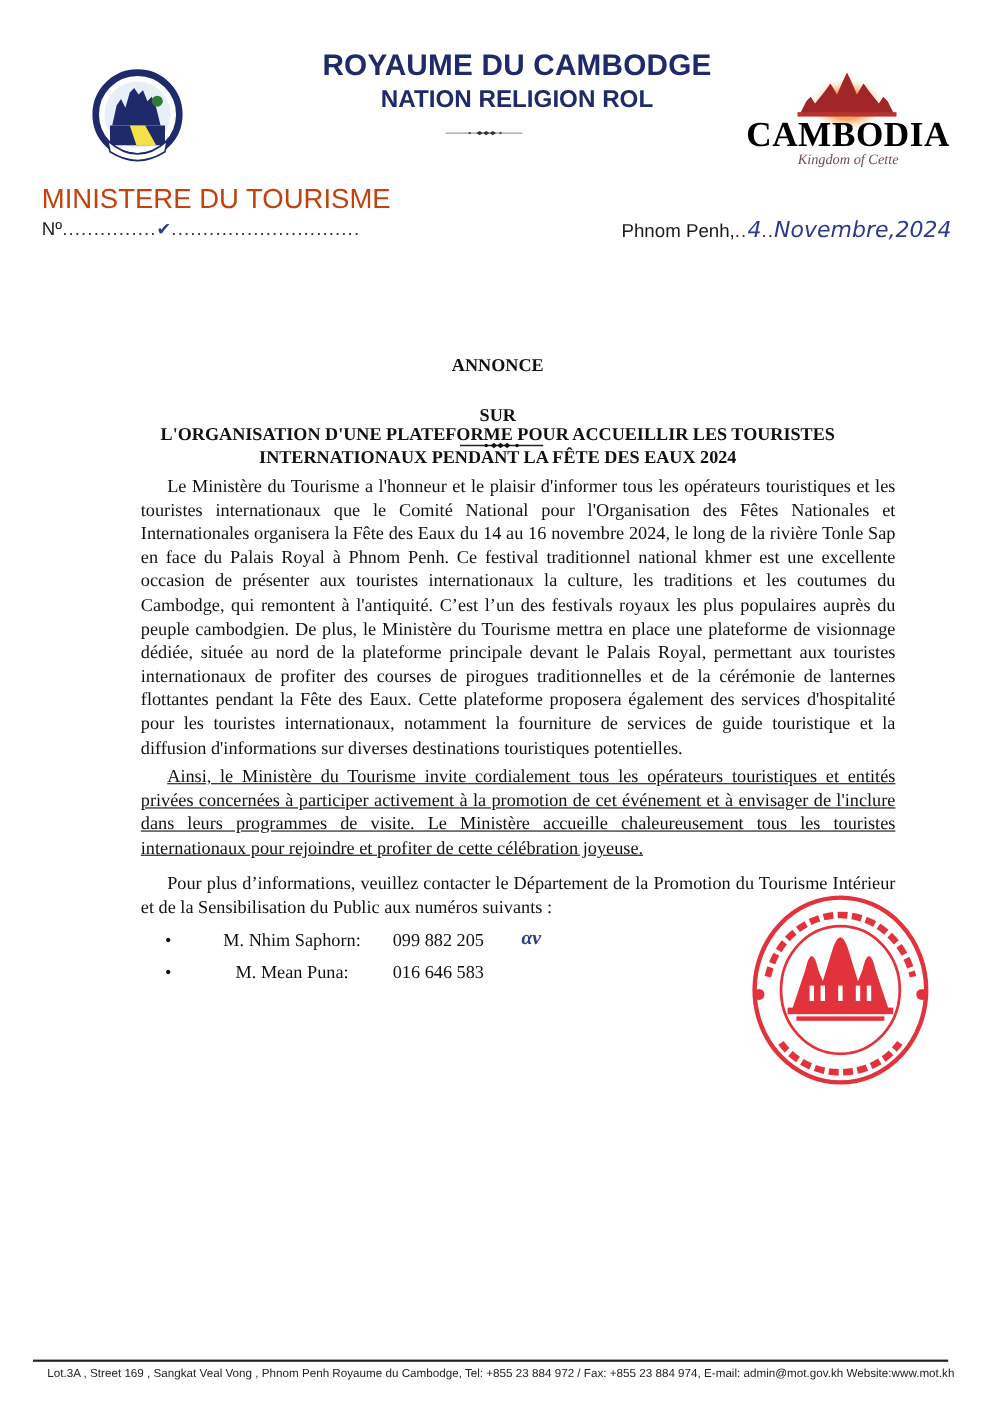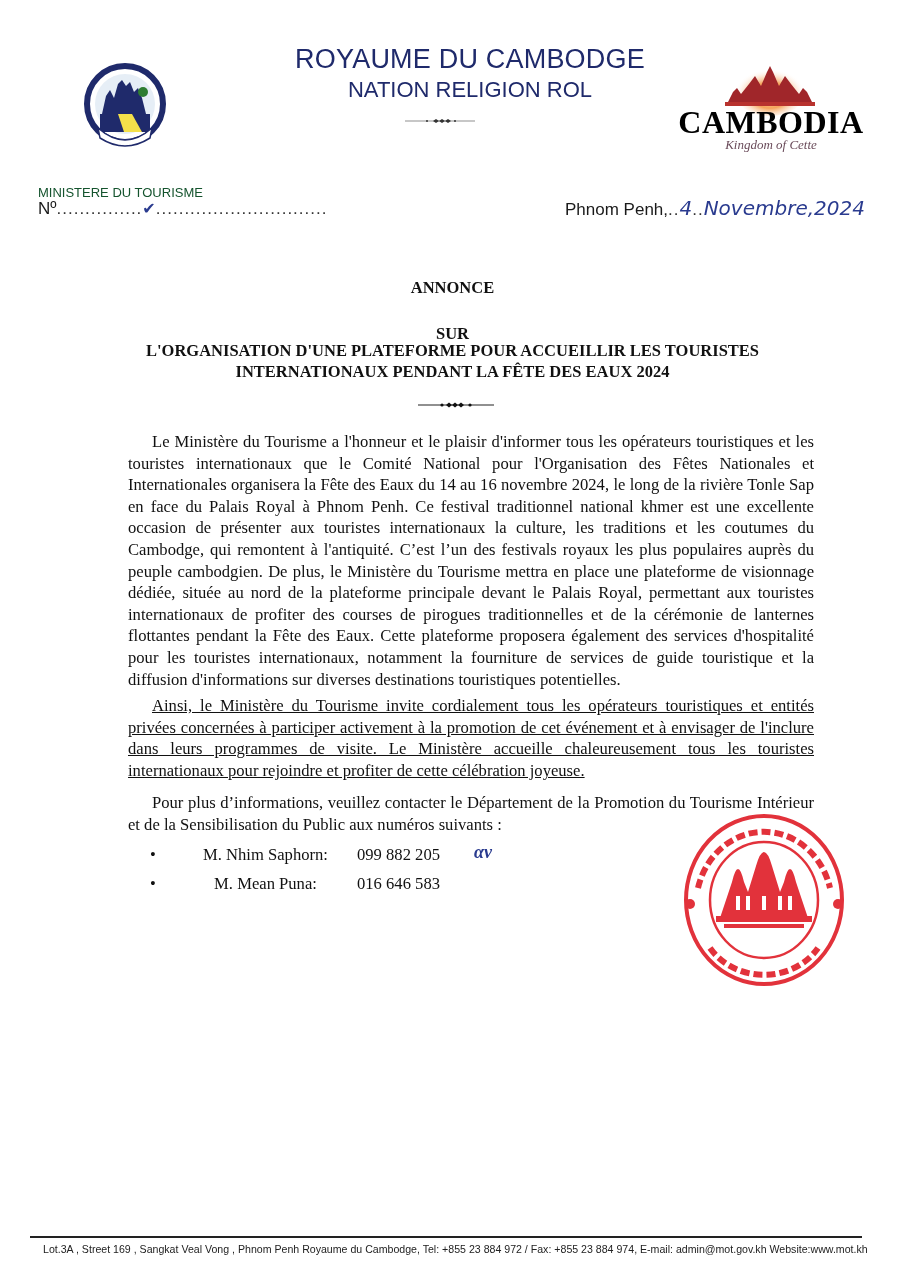--- a/index.html
+++ b/index.html
@@ -1,38 +1,38 @@
 <!DOCTYPE html>
 <html><head>
 <meta charset="utf-8">
 <style>
   html, body { margin: 0; padding: 0; background: #ffffff; }
   body { width: 905px; height: 1280px; position: relative; overflow: hidden; color: #111; }
   .abs { position: absolute; }
   .sans { font-family: "Liberation Sans", "DejaVu Sans", sans-serif; }
   .serif { font-family: "Liberation Serif", "DejaVu Serif", serif; }
-  .navy { color: #1f2a6b; }
+  .navy { color: #1f2a6b; font-weight: bold; }
 
   #kingdom { left: 250px; top: 44px; width: 440px; text-align: center; font-size: 27px; letter-spacing: 0.2px; }
   #motto { left: 250px; top: 77px; width: 440px; text-align: center; font-size: 22px; }
   #orn-top { left: 405px; top: 116px; width: 70px; height: 10px; }
 
   #mot-logo { left: 80px; top: 62px; width: 90px; height: 90px; }
-  #ministry { left: 38px; top: 185px; font-size: 13px; color: #14532d; }
+  #ministry { left: 38px; top: 167px; font-size: 25px; color: #c2410c; }
   #number-line { left: 38px; top: 199px; font-size: 17px; color: #1a1a1a; white-space: nowrap; }
   .dots { letter-spacing: 1px; color: #333; }
 
   #cambodia-logo { left: 675px; top: 62px; width: 190px; height: 95px; }
   #cam-word { left: 676px; top: 104px; width: 190px; text-align: center; font-size: 32px; color: #000000; letter-spacing: 0.5px; font-weight: bold; }
   #cam-tag { left: 676px; top: 137px; width: 190px; text-align: center; font-size: 13px; color: #6a4b5a; font-style: italic; }
 
   #date-line { left: 565px; top: 196px; font-size: 17px; color: #1a1a1a; white-space: nowrap; }
   .hand { font-family: "DejaVu Sans", sans-serif; color: #2a3b8f; font-size: 20px; font-style: italic; }
 
-  .title { width: 905px; left: 0; text-align: center; font-weight: bold; font-size: 16.5px; color: #111; }
+  .title { width: 905px; left: 0; text-align: center; font-weight: bold; font-size: 16.5px; color: #111; margin-top: 44px; }
   #t1 { top: 278px; }
   #t2 { top: 324px; }
   #t3 { top: 341px; }
   #t4 { top: 362px; }
   #orn-mid { left: 418px; top: 400px; width: 76px; height: 10px; }
 
   .para { left: 128px; width: 686px; font-size: 16.6px; line-height: 21.6px; text-align: justify; color: #111; }
   .para .indent { display: inline-block; width: 24px; }
   #p1 { top: 431px; font-family: Liberation Serif, serif; }
   #p2 { top: 695px; text-decoration: underline; }

